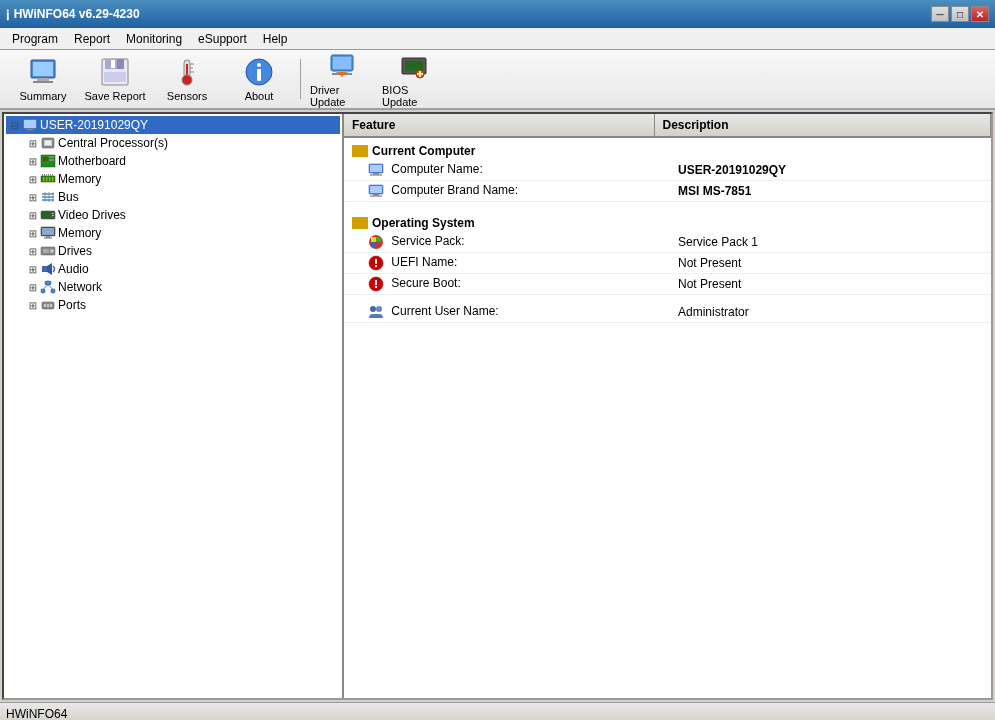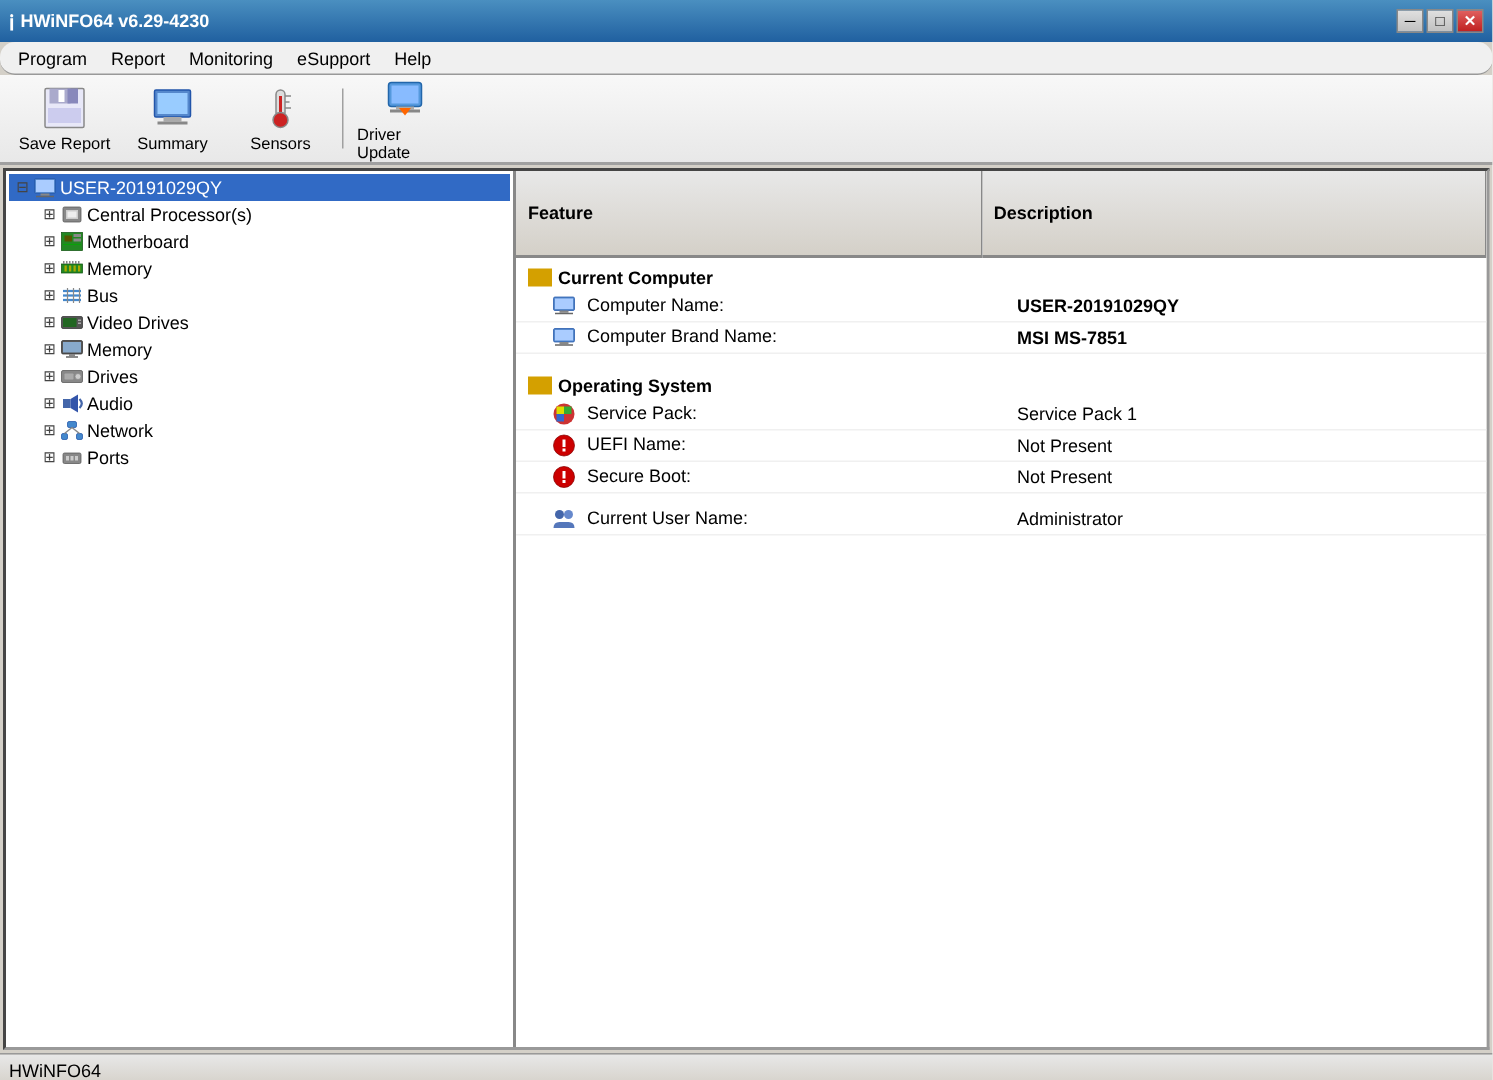--- a/index.html
+++ b/index.html
@@ -37,21 +37,20 @@
     .title-btn.close { background: linear-gradient(to bottom, #e06060, #c02020); color: white; }
 
     
     #menu-bar {
       background: #f0f0f0;
       border-bottom: 1px solid #999;
       height: 22px;
       display: flex;
       align-items: center;
       padding: 0 4px;
-      border-radius: 10px;
     }
     .menu-item {
       padding: 2px 8px;
       cursor: pointer;
       font-size: 12px;
     }
 
     
     #toolbar {
       background: linear-gradient(to bottom, #f8f8f8, #e8e8e8);
@@ -127,21 +126,21 @@
 
     
     #detail-table {
       width: 100%;
       border-collapse: collapse;
     }
     #detail-table th {
       background: linear-gradient(to bottom, #e8e8e8, #d4d0c8);
       border-bottom: 2px solid #888;
       border-right: 1px solid #888;
-      padding: 21px 8px;
+      padding: 4px 8px;
       text-align: left;
       font-weight: bold;
       font-size: 12px;
       position: sticky;
       top: 0;
     }
     .section-row td {
       padding: 6px 8px 2px 8px;
       font-weight: bold;
       margin-left: 44px;
@@ -196,75 +195,97 @@
 
 <div id="menu-bar">
   <span class="menu-item">Program</span>
   <span class="menu-item">Report</span>
   <span class="menu-item">Monitoring</span>
   <span class="menu-item">eSupport</span>
   <span class="menu-item">Help</span>
 </div>
 
 <div id="toolbar">
+  <div class="toolbar-btn">
+    <div class="toolbar-icon">
+      <svg width="32" height="32" viewBox="0 0 32 32">
+        <rect x="4" y="4" width="24" height="18" rx="1" fill="#5588cc" stroke="#2255aa" stroke-width="1"></rect>
+        <rect x="6" y="6" width="20" height="14" fill="#99ccff"></rect>
+        <rect x="10" y="22" width="12" height="3" fill="#aaaaaa"></rect>
+        <rect x="6" y="25" width="20" height="2" fill="#888888"></rect>
+      </svg>
+    </div>
+    <span>Summary</span>
+  </div>
+
   <div class="toolbar-btn">
     <div class="toolbar-icon">
       <svg width="32" height="32" viewBox="0 0 32 32">
         <rect x="3" y="3" width="26" height="26" rx="1" fill="#e8e8f8" stroke="#888" stroke-width="1"></rect>
         <rect x="6" y="3" width="14" height="10" fill="#aaaacc" rx="0"></rect>
         <rect x="18" y="3" width="7" height="10" fill="#8888bb"></rect>
         <rect x="5" y="16" width="22" height="10" fill="#ccccee"></rect>
         <rect x="12" y="4" width="4" height="8" fill="white"></rect>
       </svg>
     </div>
     <span>Save Report</span>
-  </div>
-
-  <div class="toolbar-btn">
-    <div class="toolbar-icon">
-      <svg width="32" height="32" viewBox="0 0 32 32">
-        <rect x="4" y="4" width="24" height="18" rx="1" fill="#5588cc" stroke="#2255aa" stroke-width="1"></rect>
-        <rect x="6" y="6" width="20" height="14" fill="#99ccff"></rect>
-        <rect x="10" y="22" width="12" height="3" fill="#aaaaaa"></rect>
-        <rect x="6" y="25" width="20" height="2" fill="#888888"></rect>
-      </svg>
-    </div>
-    <span>Summary</span>
   </div>
 
   <div class="toolbar-btn">
     <div class="toolbar-icon">
       <svg width="32" height="32" viewBox="0 0 32 32">
         <rect x="13" y="4" width="6" height="18" rx="3" fill="#dddddd" stroke="#888" stroke-width="1"></rect>
         <rect x="15" y="8" width="2" height="14" fill="#cc2222"></rect>
         <circle cx="16" cy="24" r="5" fill="#cc2222" stroke="#888" stroke-width="1"></circle>
         <line x1="19" y1="8" x2="23" y2="8" stroke="#888" stroke-width="1"></line>
         <line x1="19" y1="12" x2="22" y2="12" stroke="#888" stroke-width="1"></line>
         <line x1="19" y1="16" x2="23" y2="16" stroke="#888" stroke-width="1"></line>
       </svg>
     </div>
     <span>Sensors</span>
   </div>
 
+  <div class="toolbar-btn">
+    <div class="toolbar-icon">
+      <svg width="32" height="32" viewBox="0 0 32 32">
+        <circle cx="16" cy="16" r="13" fill="#4488dd" stroke="#2255aa" stroke-width="1"></circle>
+        <circle cx="16" cy="9" r="2" fill="white"></circle>
+        <rect x="14" y="13" width="4" height="12" rx="1" fill="white"></rect>
+      </svg>
+    </div>
+    <span>About</span>
+  </div>
 
   <div class="toolbar-separator"></div>
 
   <div class="toolbar-btn">
     <div class="toolbar-icon">
       <svg width="32" height="32" viewBox="0 0 32 32">
         <rect x="5" y="5" width="22" height="16" rx="2" fill="#5599dd" stroke="#2266aa" stroke-width="1"></rect>
         <rect x="7" y="7" width="18" height="12" fill="#88bbff"></rect>
         <rect x="10" y="21" width="12" height="2" fill="#aaaaaa"></rect>
         <rect x="6" y="23" width="20" height="2" fill="#888888"></rect>
         <polygon points="16,27 12,22 20,22" fill="#ff6600"></polygon>
       </svg>
     </div>
     <span>Driver Update</span>
   </div>
 
+  <div class="toolbar-btn">
+    <div class="toolbar-icon">
+      <svg width="32" height="32" viewBox="0 0 32 32">
+        <rect x="4" y="8" width="24" height="16" rx="1" fill="#555555" stroke="#333" stroke-width="1"></rect>
+        <rect x="7" y="11" width="18" height="10" fill="#226622"></rect>
+        <circle cx="22" cy="24" r="4" fill="#cc6600" stroke="#994400" stroke-width="1"></circle>
+        <line x1="22" y1="21" x2="22" y2="27" stroke="white" stroke-width="1.5"></line>
+        <line x1="19" y1="24" x2="25" y2="24" stroke="white" stroke-width="1.5"></line>
+      </svg>
+    </div>
+    <span>BIOS Update</span>
+  </div>
 </div>
 
 <div id="main">
 
   <div id="tree-panel">
 
     <div class="tree-item selected">
       <span class="expand-icon">⊟</span>
       <span class="tree-icon">
         <svg width="16" height="14" viewBox="0 0 16 14">

